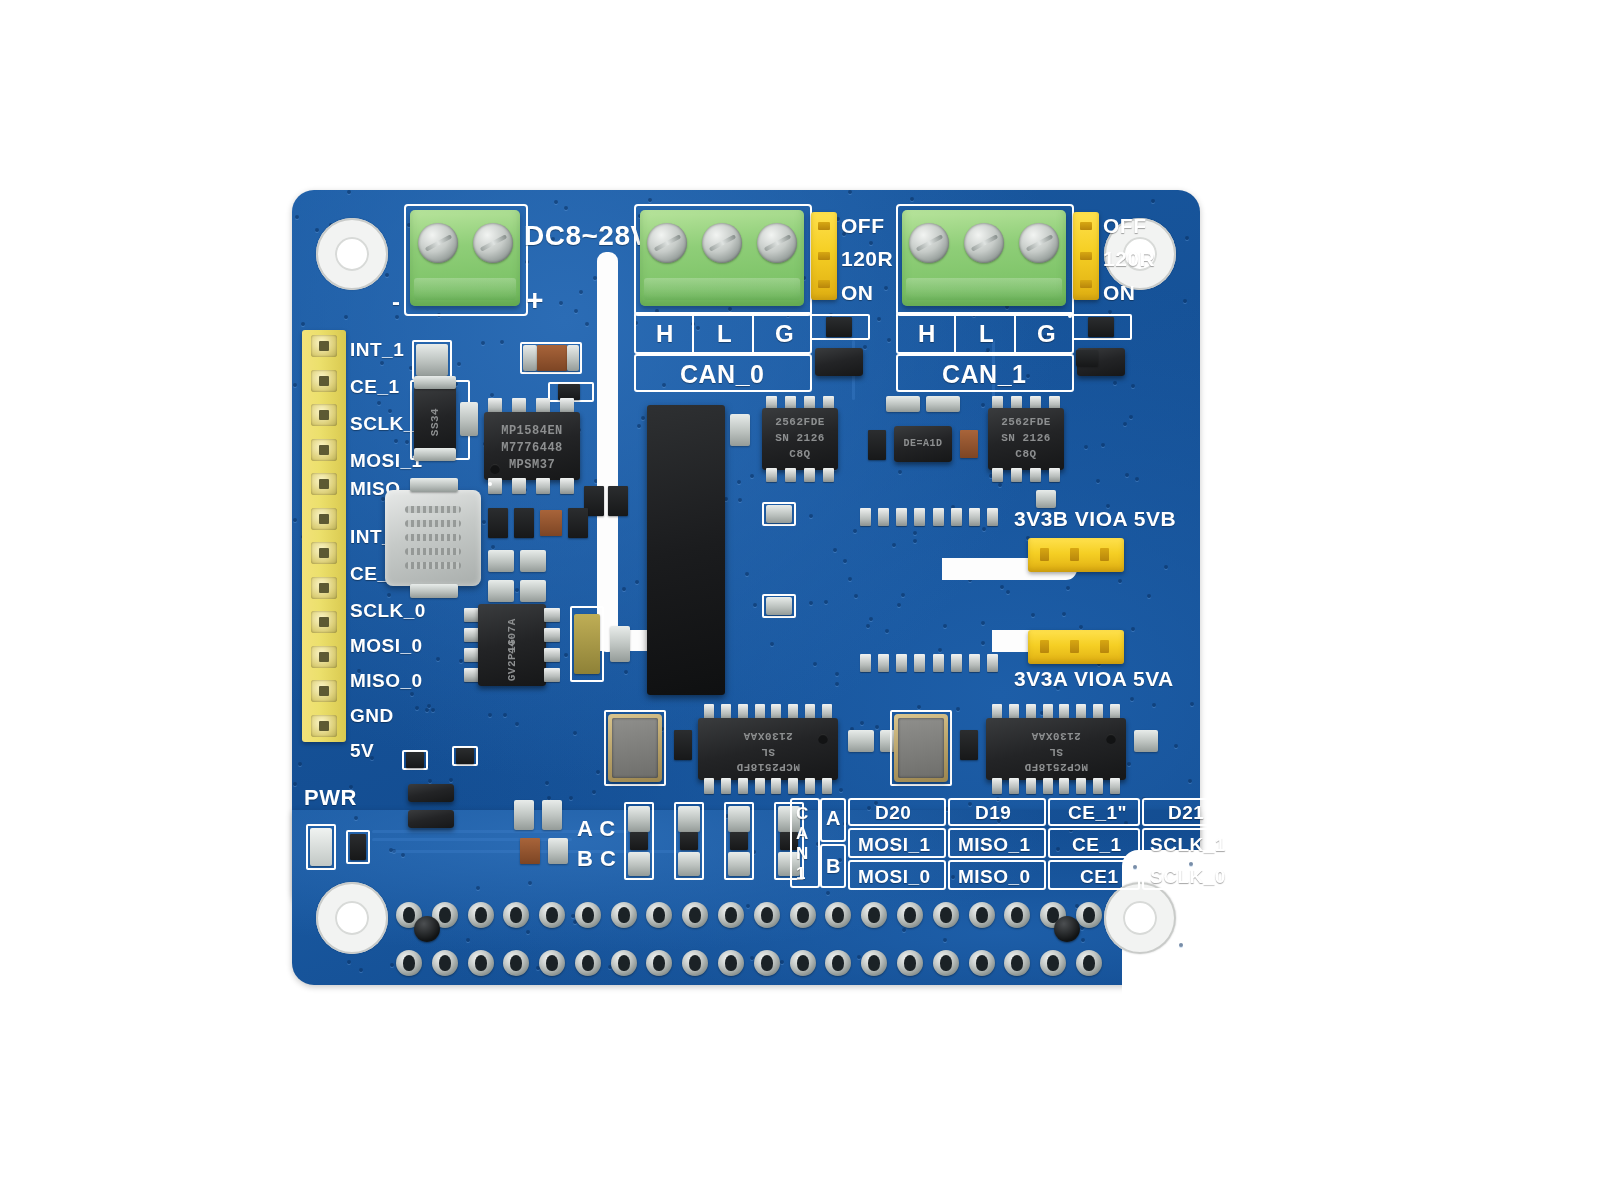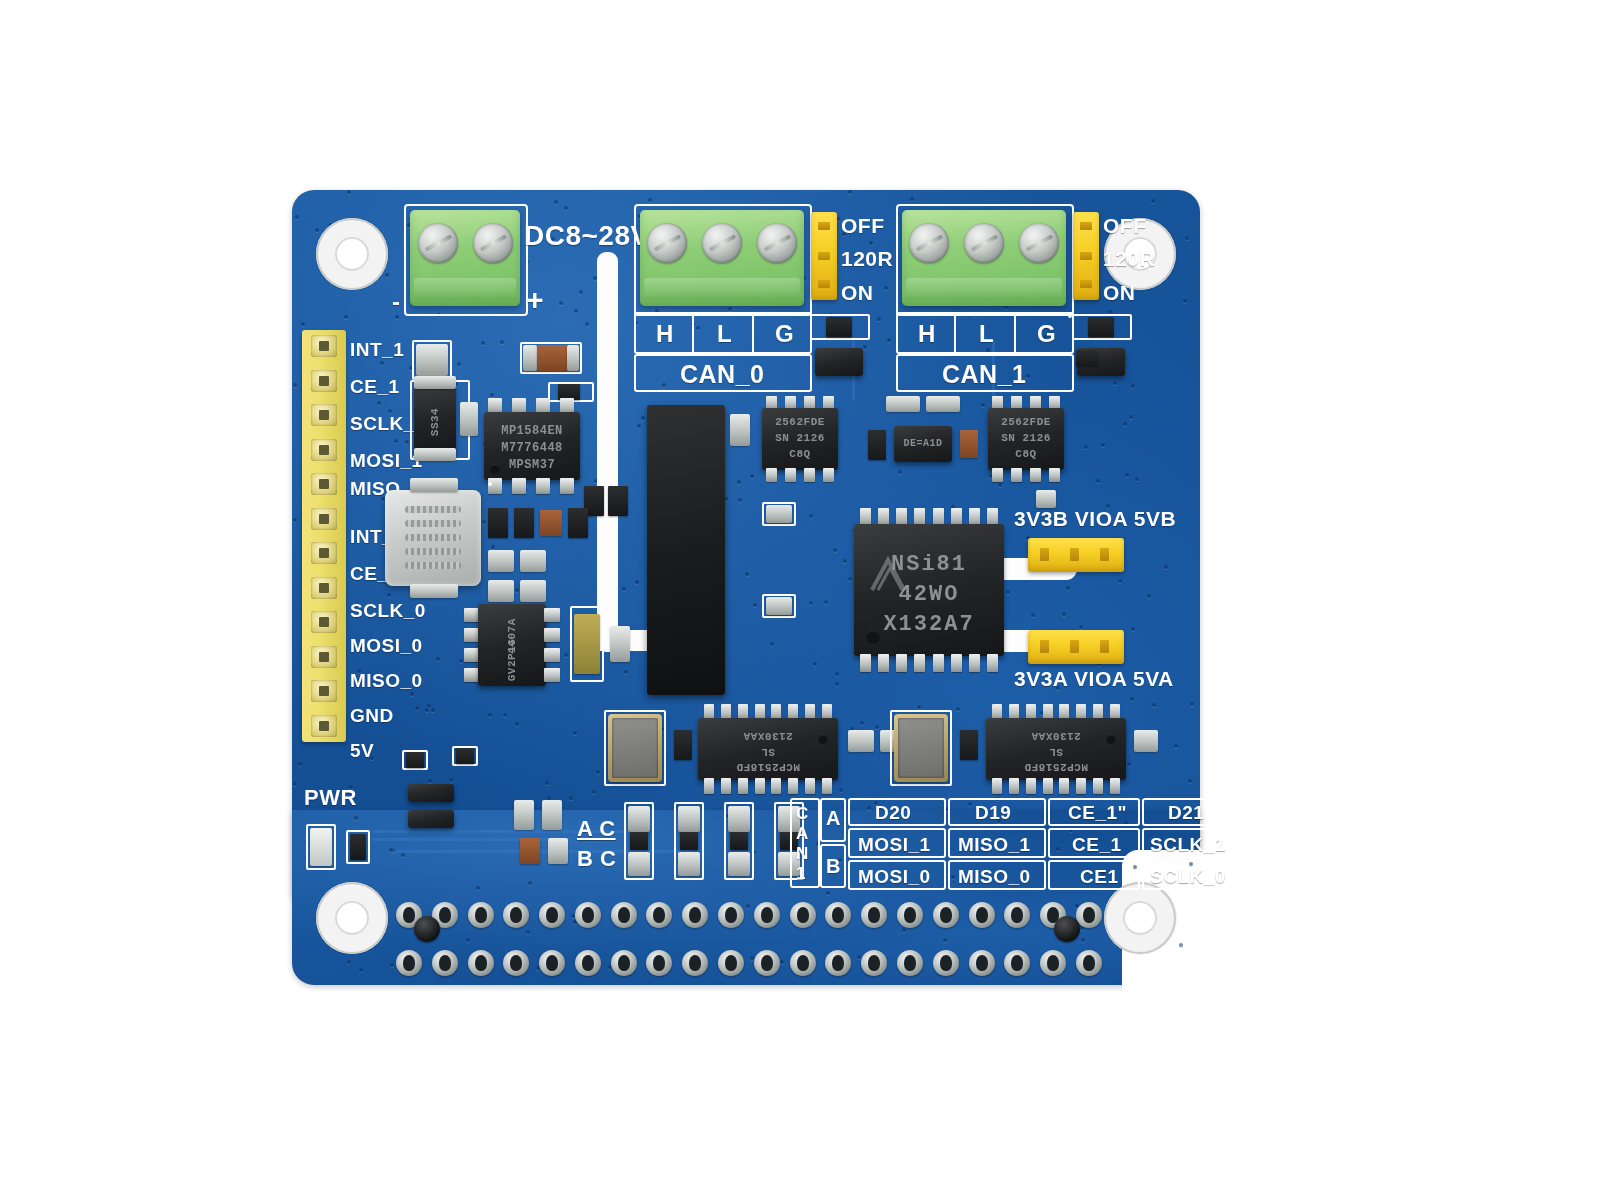--- a/index.html
+++ b/index.html
@@ -950,30 +950,20 @@
     <div class="leads" style="left:568px;top:318px;width:138px;height:18px;">
       <div class="lead" style="width:11px;height:18px;"></div>
       <div class="lead" style="width:11px;height:18px;"></div>
       <div class="lead" style="width:11px;height:18px;"></div>
       <div class="lead" style="width:11px;height:18px;"></div>
       <div class="lead" style="width:11px;height:18px;"></div>
       <div class="lead" style="width:11px;height:18px;"></div>
       <div class="lead" style="width:11px;height:18px;"></div>
       <div class="lead" style="width:11px;height:18px;"></div>
     </div>
-    <div class="ic" style="left:562px;top:334px;width:150px;height:132px;">
-      <div class="mark" style="top:28px;font-size:22px;letter-spacing:2px;">NSi81</div>
-      <div class="mark" style="top:58px;font-size:22px;letter-spacing:2px;">42WO</div>
-      <div class="mark" style="top:88px;font-size:22px;letter-spacing:2px;">X132A7</div>
-      <div class="ic-dot" style="left:12px;bottom:12px;width:14px;height:14px;"></div>
-      <svg width="44" height="38" viewBox="0 0 44 38" style="position:absolute;left:14px;top:32px;opacity:0.55;">
-        <path d="M4 34 L20 4 L36 34" fill="none" stroke="#9a9c9d" stroke-width="4"></path>
-        <path d="M10 34 L22 12 L34 34" fill="none" stroke="#9a9c9d" stroke-width="3"></path>
-      </svg>
-    </div>
     <div class="leads" style="left:568px;top:464px;width:138px;height:18px;">
       <div class="lead" style="width:11px;height:18px;"></div>
       <div class="lead" style="width:11px;height:18px;"></div>
       <div class="lead" style="width:11px;height:18px;"></div>
       <div class="lead" style="width:11px;height:18px;"></div>
       <div class="lead" style="width:11px;height:18px;"></div>
       <div class="lead" style="width:11px;height:18px;"></div>
       <div class="lead" style="width:11px;height:18px;"></div>
       <div class="lead" style="width:11px;height:18px;"></div>
     </div>
@@ -1058,21 +1048,21 @@
       <div class="lead" style="width:10px;height:16px;"></div>
       <div class="lead" style="width:10px;height:16px;"></div>
       <div class="lead" style="width:10px;height:16px;"></div>
       <div class="lead" style="width:10px;height:16px;"></div>
       <div class="lead" style="width:10px;height:16px;"></div>
       <div class="lead" style="width:10px;height:16px;"></div>
       <div class="lead" style="width:10px;height:16px;"></div>
     </div>
     <div class="pad" style="left:842px;top:540px;width:24px;height:22px;"></div>
 
-    <div class="silk" style="left:285px;top:628px;font-size:22px;text-decoration:underline;">A C</div>
+    <div class="silk" style="left:285px;top:628px;font-size:22px;">A C</div>
     <div class="silk" style="left:285px;top:658px;font-size:22px;">B C</div>
 
     <div class="silkpad" style="left:332px;top:612px;width:30px;height:78px;"></div>
     <div class="pad" style="left:336px;top:616px;width:22px;height:26px;"></div>
     <div class="res" style="left:338px;top:642px;width:18px;height:18px;"></div>
     <div class="pad" style="left:336px;top:662px;width:22px;height:24px;"></div>
 
     <div class="silkpad" style="left:382px;top:612px;width:30px;height:78px;"></div>
     <div class="pad" style="left:386px;top:616px;width:22px;height:26px;"></div>
     <div class="res" style="left:388px;top:642px;width:18px;height:18px;"></div>

